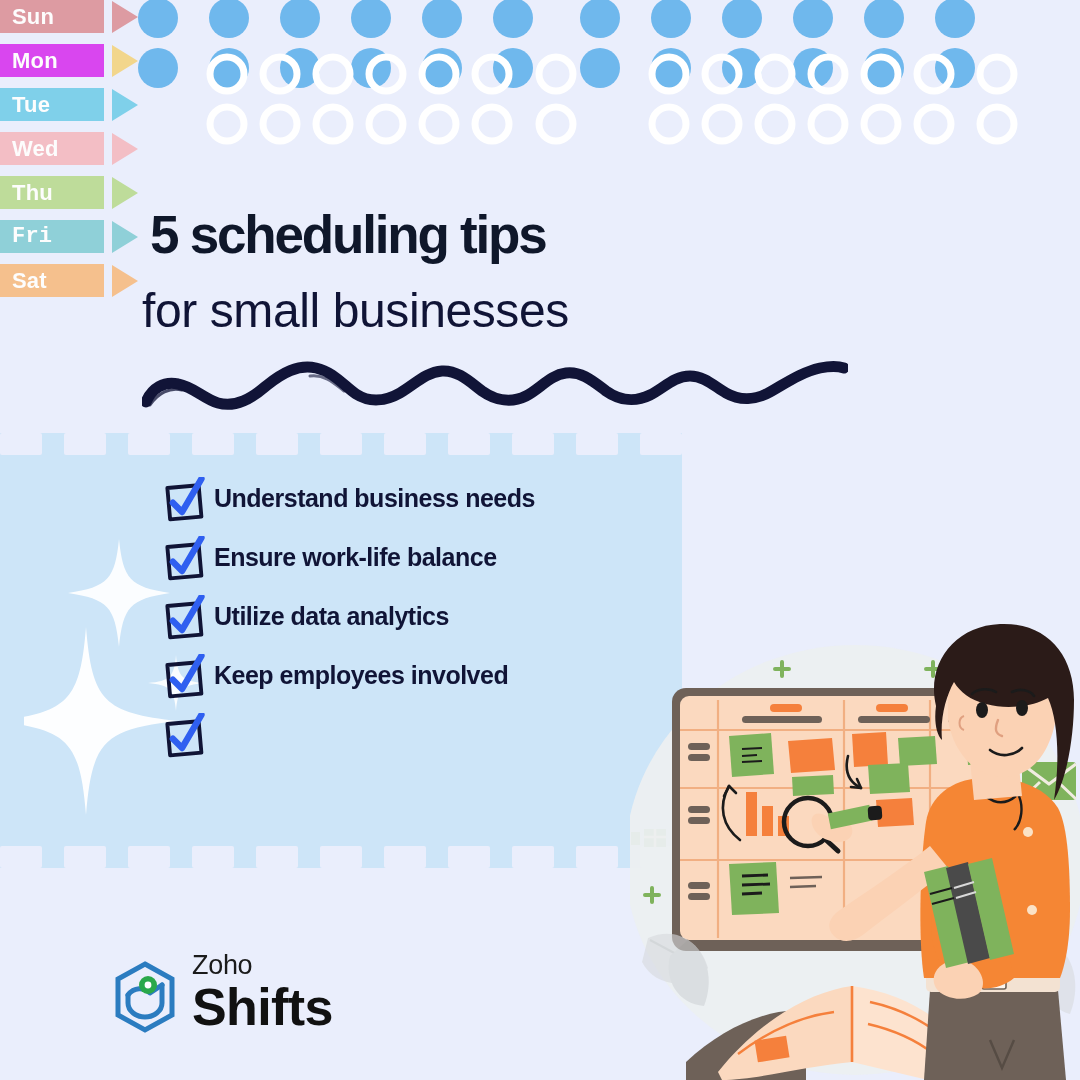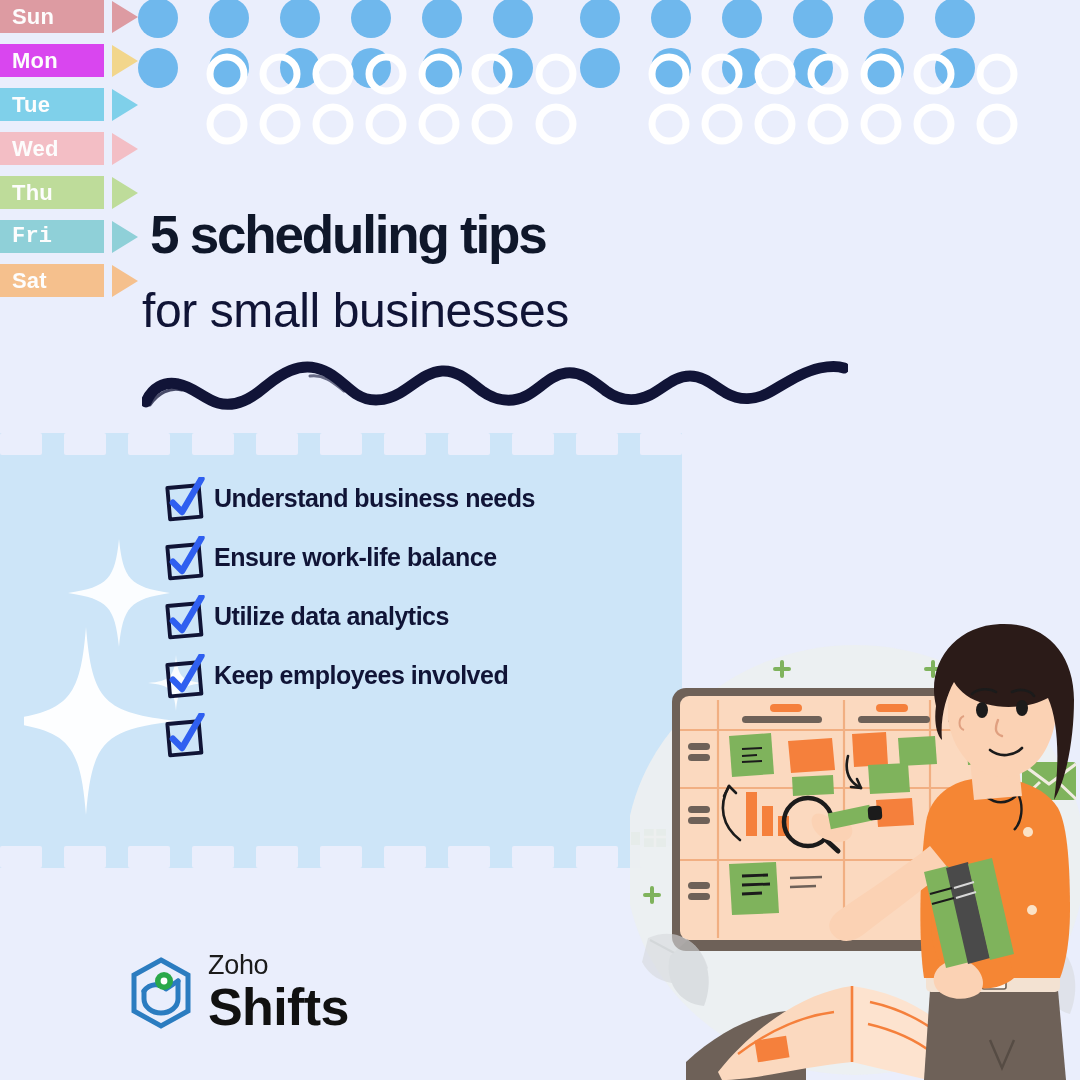--- a/index.html
+++ b/index.html
@@ -183,25 +183,25 @@
     right: 0;
     bottom: 0;
     width: 450px;
     height: 470px;
     z-index: 5;
   }
 
   
   #logo-block {
     position: absolute;
-    left: 128px;
+    left: 112px;
     top: 952px;
     z-index: 7;
     display: flex;
-    align-items: center;
+    align-items: flex-end;
   }
   #logo-text {
     margin-left: 14px;
     line-height: 1;
   }
   #logo-zoho {
     font-size: 27px;
     color: #1b1b1b;
     font-weight: 400;
     letter-spacing: -0.3px;

